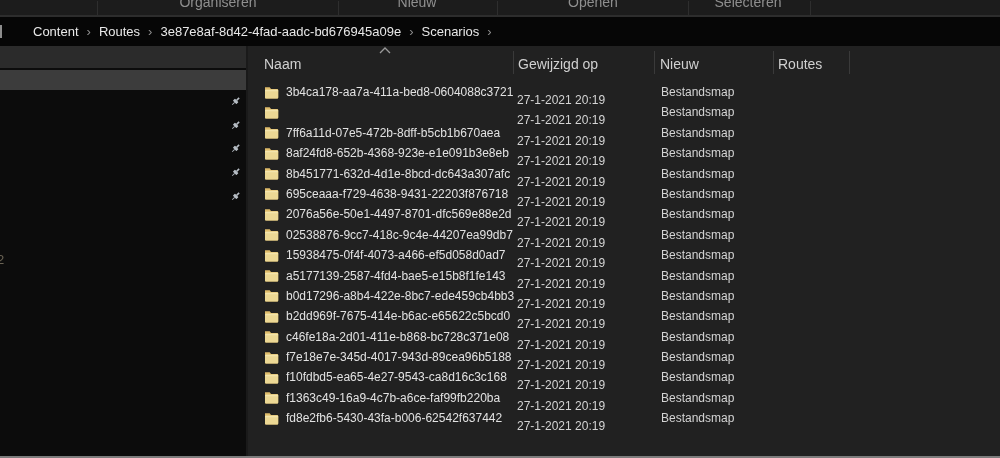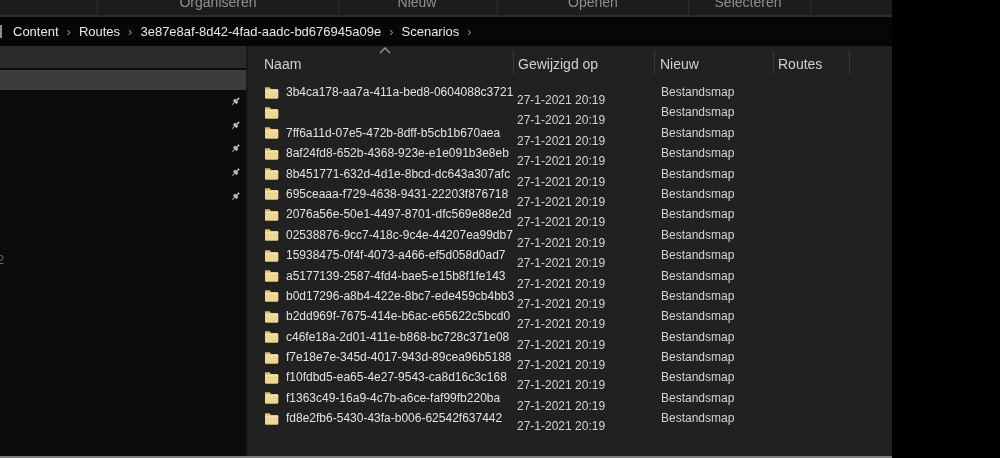--- a/index.html
+++ b/index.html
@@ -1,18 +1,18 @@
 <!DOCTYPE html>
 <html><head>
 <meta charset="utf-8">
 <style>
   html,body{margin:0;padding:0;background:#000;}
   *{box-sizing:border-box;}
   .window{
-    position:relative;width:892px;height:458px;overflow:hidden;
+    position:relative;width:1000px;height:458px;overflow:hidden;
     background:#1d4ed8;font-family:"Liberation Sans","DejaVu Sans",sans-serif;
     -webkit-font-smoothing:antialiased;
   }
   
   .ribbon{position:relative;height:15px;background:#1c1c1c;overflow:hidden;}
   .ribbon-label{
     position:absolute;top:0;transform:translateX(-50%);
     display:block;font-size:14px;line-height:26px;margin-top:-11px;
     color:#8f8f8f;white-space:nowrap;
   }
@@ -73,21 +73,21 @@
     <div class="ribbon-sep" style="left:97px"></div>
     <div class="ribbon-sep" style="left:338px"></div>
     <div class="ribbon-sep" style="left:497px"></div>
     <div class="ribbon-sep" style="left:688px"></div>
     <div class="ribbon-sep" style="left:810px"></div>
   </div>
   <div class="ribbon-underline"></div>
 
   <div class="crumb-bar">
     <div class="crumb-sliver"></div>
-    <span id="breadcrumb" style="display:flex;align-items:center;">
+    <span id="breadcrumb" style="display:flex;align-items:center;margin-left:20px;">
         <span class="crumb">Content</span>
         <span class="chev">›</span>
         <span class="crumb">Routes</span>
         <span class="chev">›</span>
         <span class="crumb">3e87e8af-8d42-4fad-aadc-bd676945a09e</span>
         <span class="chev">›</span>
         <span class="crumb">Scenarios</span>
         <span class="chev">›</span>
       </span>
   </div>

